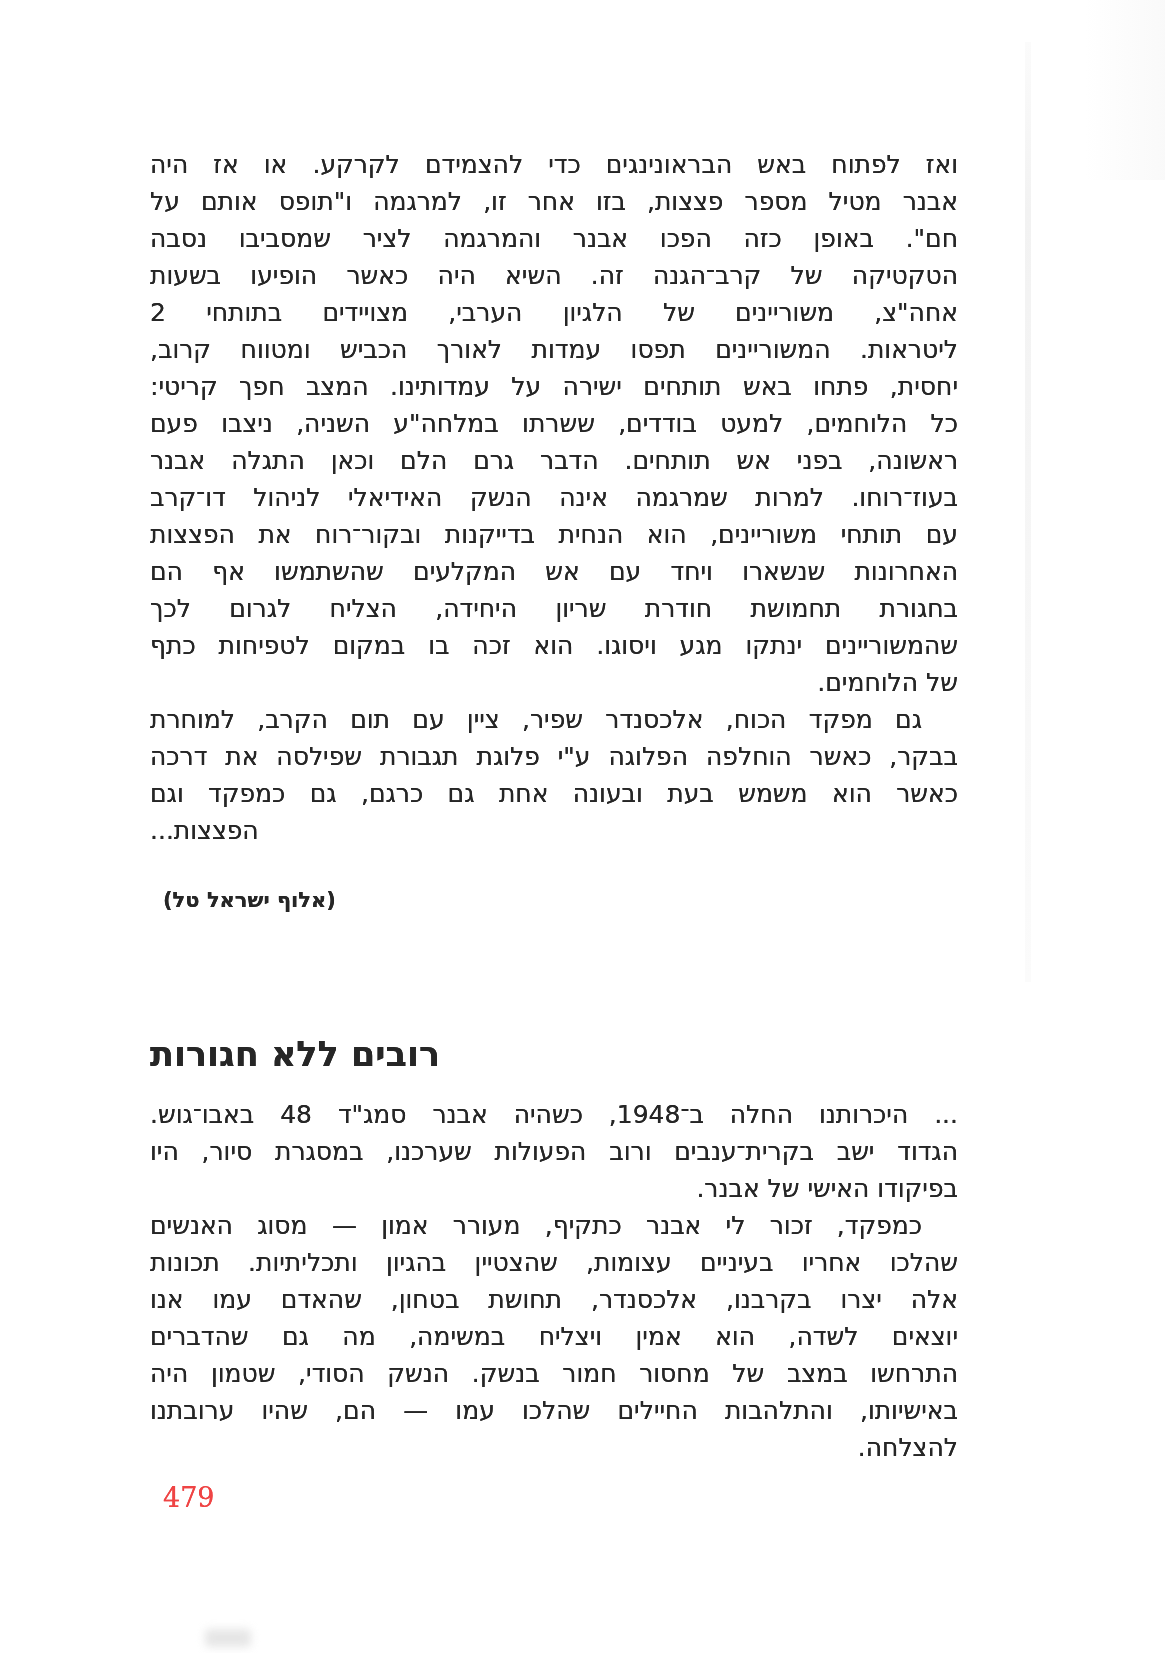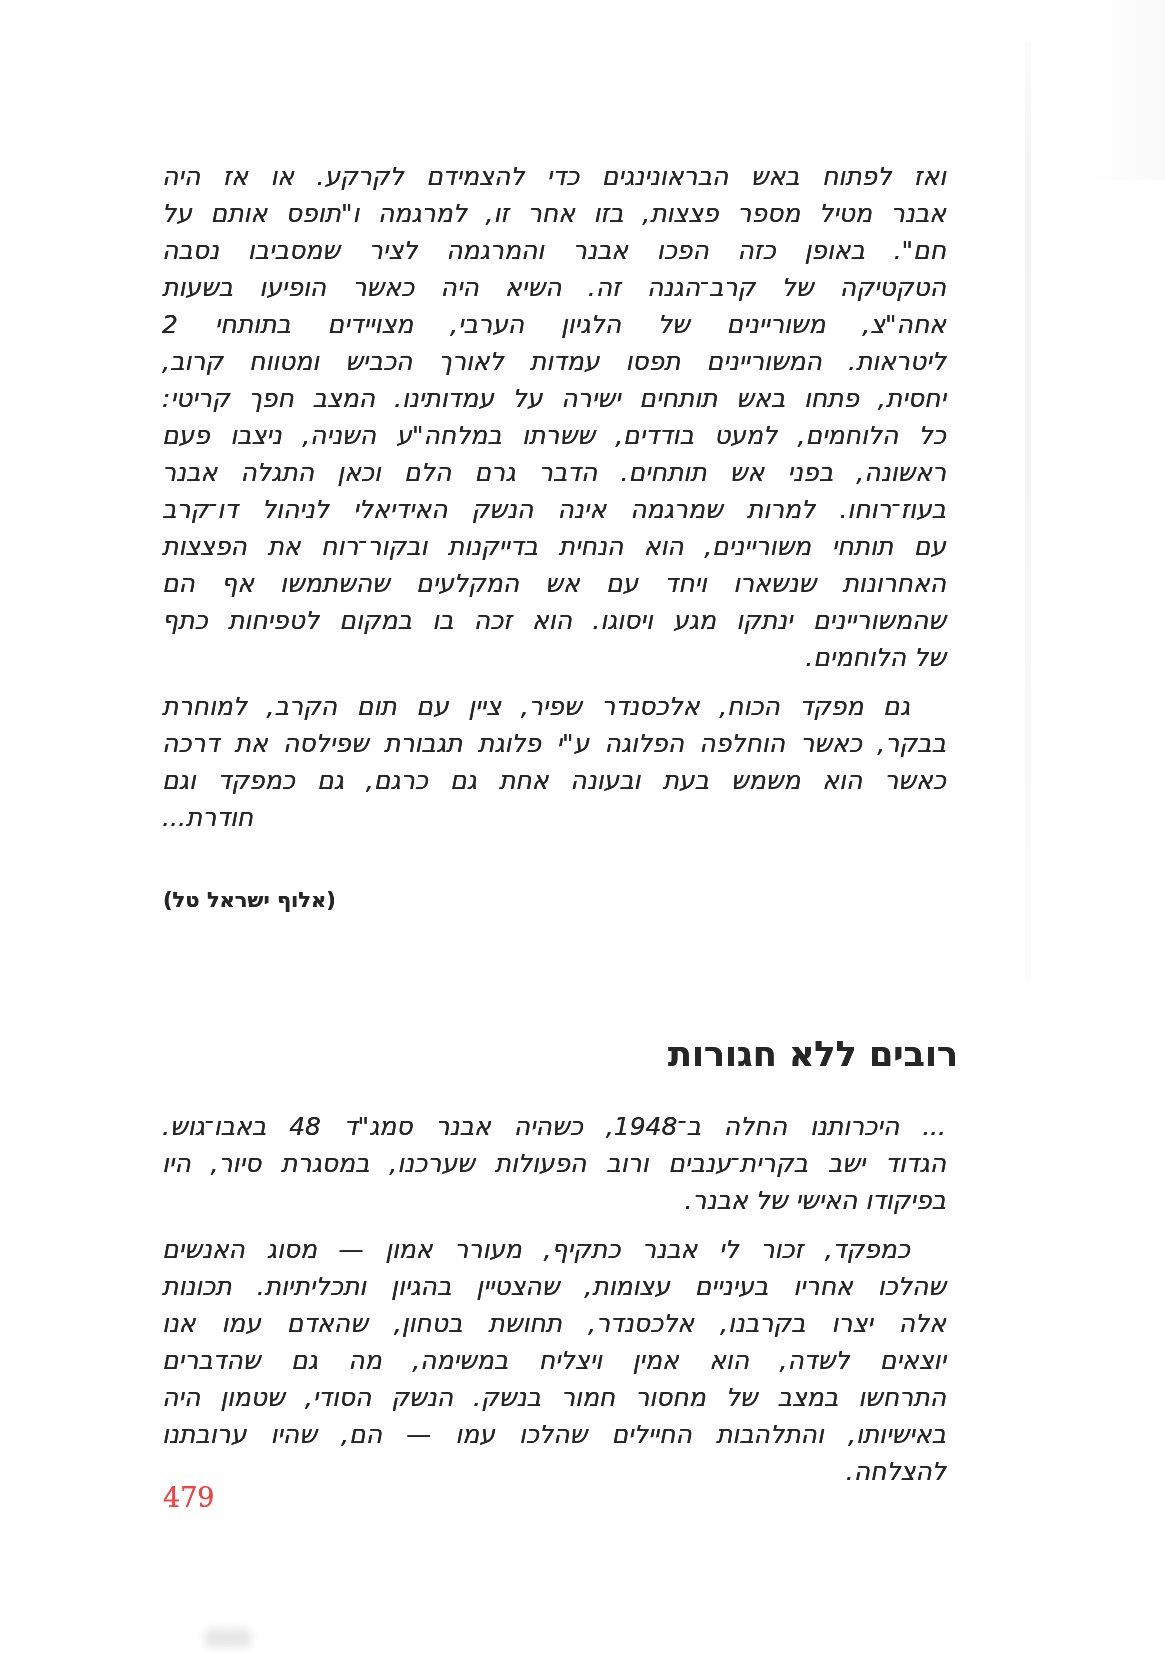--- a/index.html
+++ b/index.html
@@ -23,40 +23,40 @@
   }
   .smudge{
     position:absolute;left:205px;top:1629px;width:46px;height:18px;
     background:#d9d9d9;filter:blur(4px);opacity:.65;border-radius:4px;
   }
   .column-block{
     position:absolute;left:150px;width:808px;direction:rtl;
   }
   .sec-top{top:146px;}
   .sec-bottom{top:1096px;}
-  .para{margin:12px;padding:0;font-style:italic;}
+  .para{margin:0;padding:0;}
   .line{
     font-size:25px;
     line-height:37px;
     text-align:justify;
     text-align-last:justify;
     text-shadow:0 0 0.5px currentColor; 
     white-space:normal;
   }
   .line.indent{padding-right:36px;}
   .attribution{
     position:absolute;left:163px;top:882px;
     direction:rtl;
     font-size:21px;font-weight:bold;
     line-height:37px;
     text-shadow:0 0 0.5px currentColor;
   }
   .heading{
     position:absolute;left:150px;top:1030px;width:808px;
-    margin:0;direction:rtl;text-align:right;
+    margin:0;direction:rtl;text-align:left;
     font-size:35px;font-weight:bold;line-height:48px;
     text-shadow:0 0 0.6px currentColor;
   }
   .page-number{
     position:absolute;left:163px;top:1479px;
     font-family:"DejaVu Serif",serif;
     font-size:27px;line-height:37px;color:#ef4444;
     text-shadow:0 0 0.4px currentColor;
   }
 </style>
@@ -75,28 +75,29 @@
         <div class="line">חם". באופן כזה הפכו אבנר והמרגמה לציר שמסביבו נסבה</div>
         <div class="line">הטקטיקה של קרב־הגנה זה. השיא היה כאשר הופיעו בשעות</div>
         <div class="line">אחה"צ, משוריינים של הלגיון הערבי, מצויידים בתותחי 2</div>
         <div class="line">ליטראות. המשוריינים תפסו עמדות לאורך הכביש ומטווח קרוב,</div>
         <div class="line">יחסית, פתחו באש תותחים ישירה על עמדותינו. המצב חפך קריטי:</div>
         <div class="line">כל הלוחמים, למעט בודדים, ששרתו במלחה"ע השניה, ניצבו פעם</div>
         <div class="line">ראשונה, בפני אש תותחים. הדבר גרם הלם וכאן התגלה אבנר</div>
         <div class="line">בעוז־רוחו. למרות שמרגמה אינה הנשק האידיאלי לניהול דו־קרב</div>
         <div class="line">עם תותחי משוריינים, הוא הנחית בדייקנות ובקור־רוח את הפצצות</div>
         <div class="line">האחרונות שנשארו ויחד עם אש המקלעים שהשתמשו אף הם</div>
+        <div class="line">בחגורת תחמושת חודרת שריון היחידה, הצליח לגרום לכך</div>
         <div class="line">שהמשוריינים ינתקו מגע ויסוגו. הוא זכה בו במקום לטפיחות כתף</div>
         <div class="line" style="text-align: center; text-align-last: right;">של הלוחמים.</div>
       </div>
       <div class="para">
         <div class="line indent">גם מפקד הכוח, אלכסנדר שפיר, ציין עם תום הקרב, למוחרת</div>
         <div class="line">בבקר, כאשר הוחלפה הפלוגה ע"י פלוגת תגבורת שפילסה את דרכה</div>
         <div class="line">כאשר הוא משמש בעת ובעונה אחת גם כרגם, גם כמפקד וגם</div>
-        <div class="line" style="text-align: left; text-align-last: left;">חודרת...</div>
+        <div class="line" style="text-align: left; text-align-last: left;">הפצצות...</div>
       </div>
     </section>
 
   <div class="attribution">(אלוף ישראל טל)</div>
 
   <h1 class="heading">רובים ללא חגורות</h1>
 
   <section class="column-block sec-bottom">
       <div class="para">
         <div class="line">... היכרותנו החלה ב־1948, כשהיה אבנר סמג"ד 48 באבו־גוש.</div>

